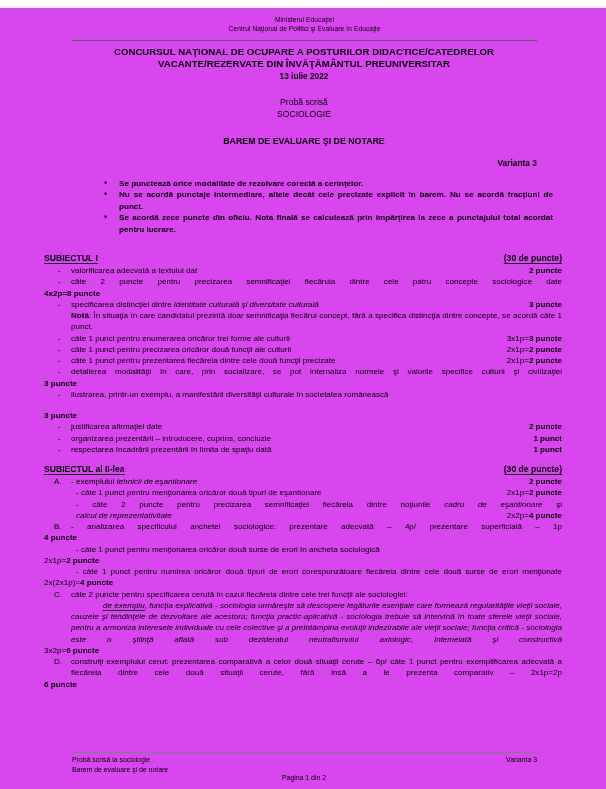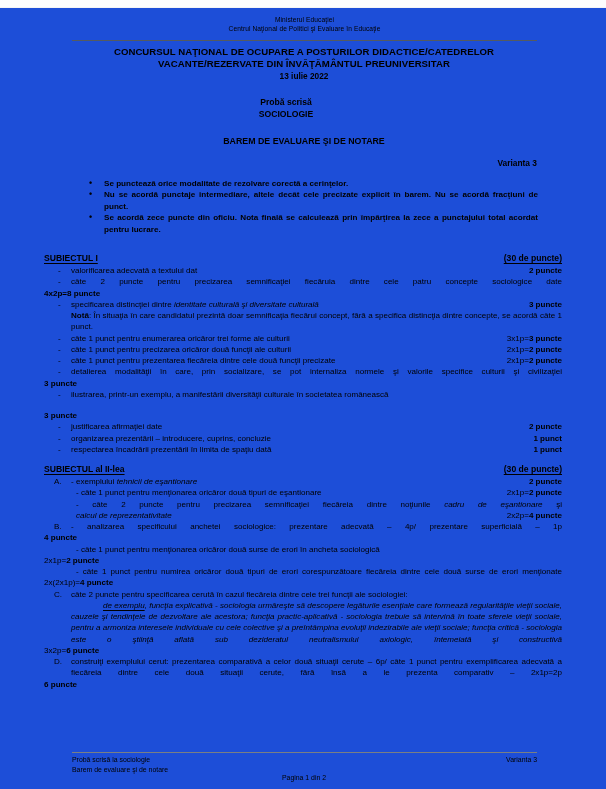--- a/index.html
+++ b/index.html
@@ -13,21 +13,21 @@
     position: relative;
     font-family: "Liberation Sans", sans-serif;
     color: #000000;
     overflow: hidden;
   }
   .page {
     position: absolute;
     left: 0; top: 0;
     width: 606px;
     height: 789px;
-    background: #1d4ed8;
+    background: #d946ef;
     box-sizing: border-box;
   }
   .topedge {
     position: absolute;
     left: 0; top: 0;
     width: 606px; height: 7px;
     background: #fdfdfe;
     border-bottom: 1px solid #f4f4f6;
   }
 
@@ -61,25 +61,25 @@
     letter-spacing: .05px;
   }
   .title-date {
     font-size: 8.3px;
     font-weight: bold;
     line-height: 12px;
     margin-top: 0px;
   }
   .proba {
     position: absolute;
-    left: 36px; top: 96px;
+    left: 54px; top: 96px;
     width: 500px;
     text-align: center;
     font-size: 8.6px;
-    font-weight: bold;
+    font-weight: normal;
     line-height: 12.4px;
   }
   .barem {
     position: absolute;
     left: 54px; top: 136px;
     width: 500px;
     text-align: center;
     font-size: 8.8px;
     font-weight: bold;
   }
@@ -88,21 +88,21 @@
     left: 0; top: 158px;
     width: 537px;
     text-align: right;
     font-size: 8.4px;
     font-weight: bold;
   }
 
   
   .bullets {
     position: absolute;
-    left: 86px; top: 178px;
+    left: 101px; top: 178px;
     width: 452px;
   }
   .bullet-row {
     position: relative;
     font-size: 8.1px;
     font-weight: bold;
     line-height: 11.4px;
     padding-left: 18px;
     text-align: justify;
     margin-bottom: 0px;

